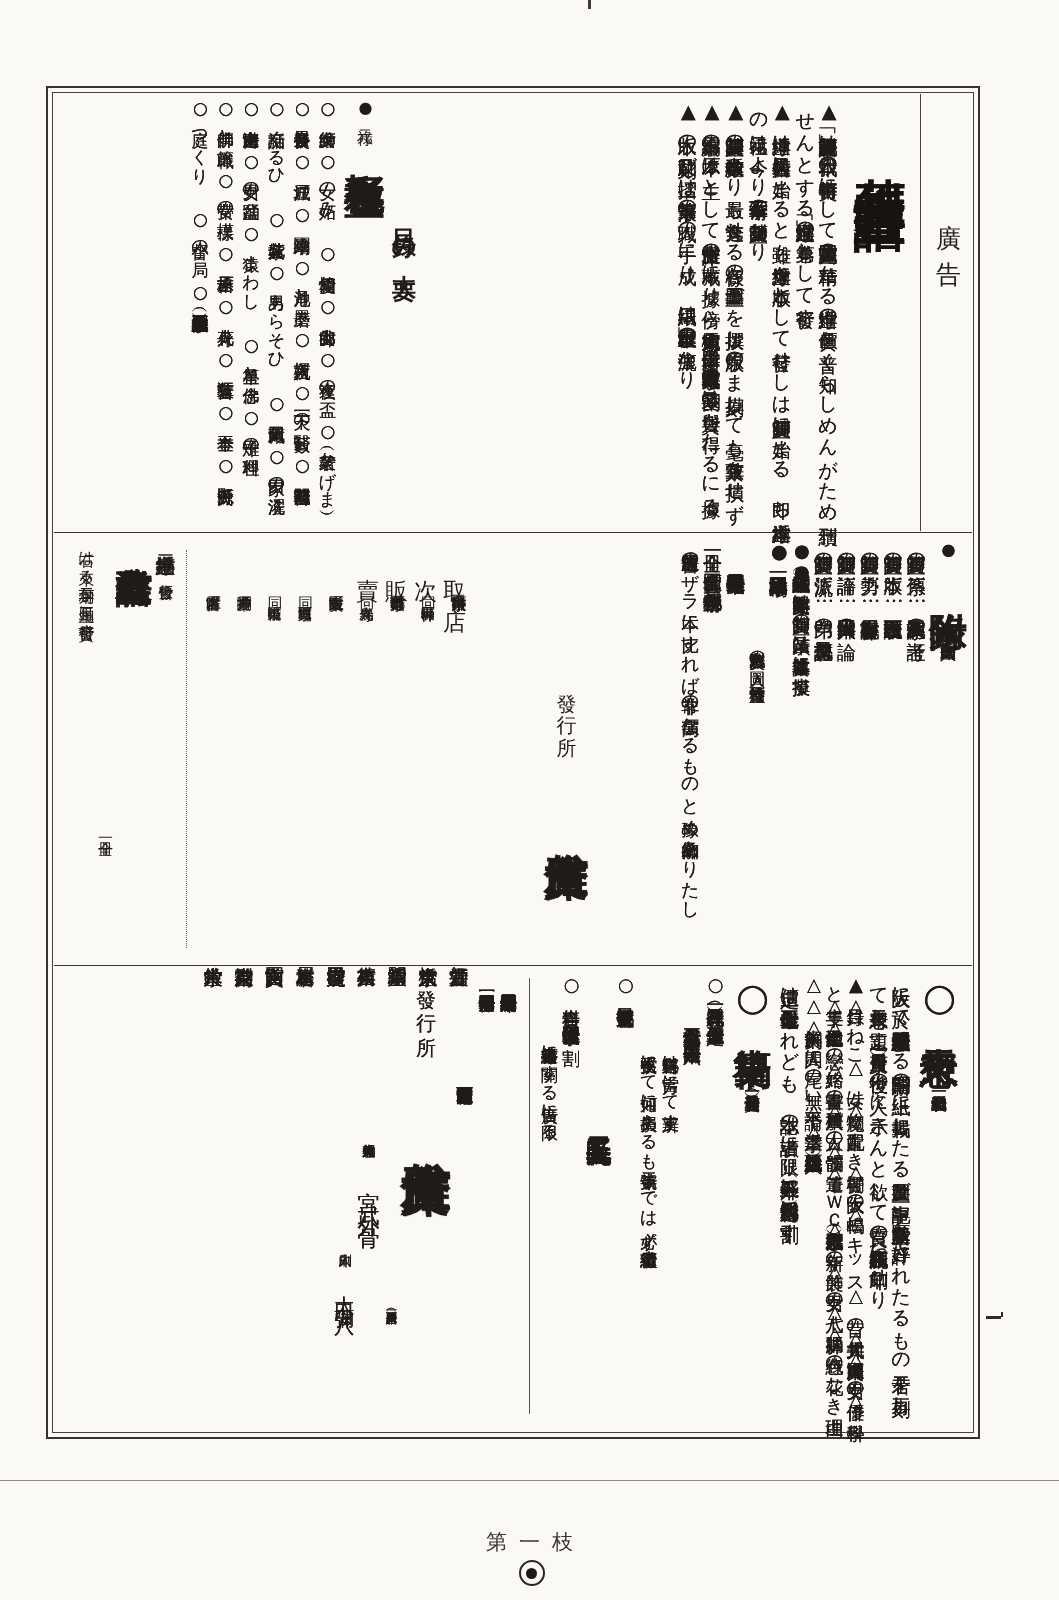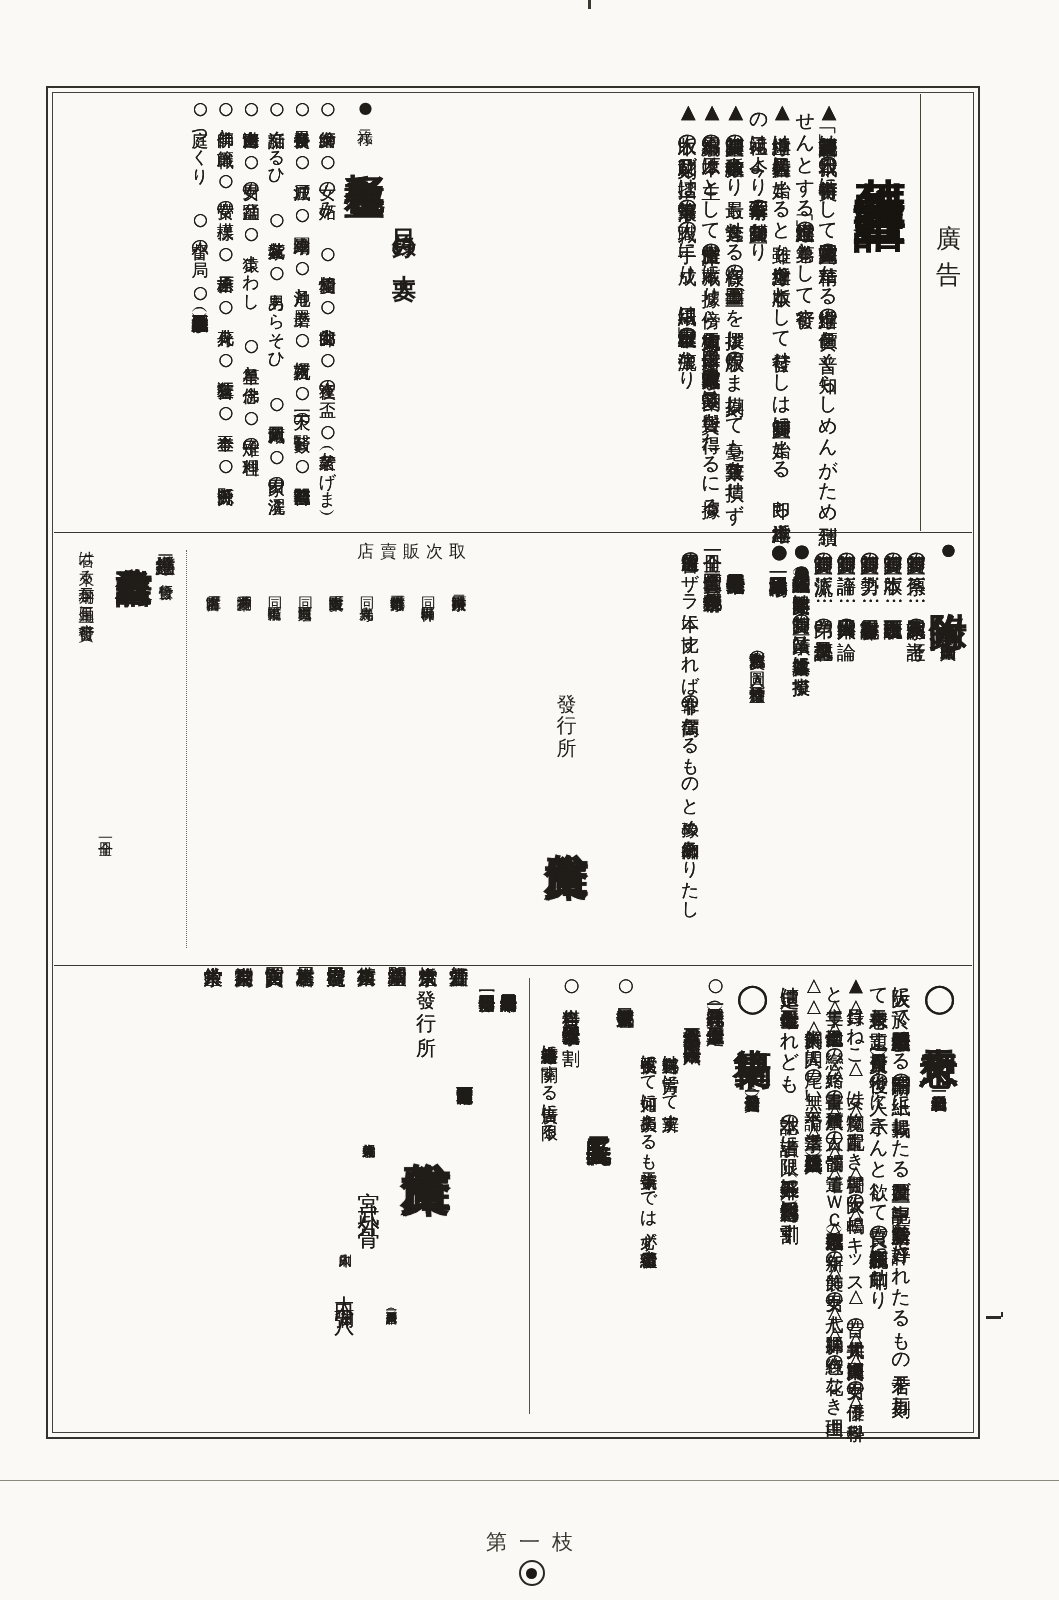--- a/index.html
+++ b/index.html
@@ -47,22 +47,22 @@
   .fu-head .big{font-size:38px;font-weight:700;line-height:1.05;display:inline-block;margin-top:2px;text-shadow:0 0 .6px currentColor;}
   .fu-head .sub{font-size:16px;display:inline-block;margin-top:8px;}
   .f11{font-size:11px;} .f15{font-size:15px;} .f16{font-size:16px;}
   .f17{font-size:17px;} .f18{font-size:18px;}
   .pt8{padding-top:8px;} .pt20{padding-top:20px;} .pt40{padding-top:40px;} .pt60{padding-top:60px;}
   .pt70{padding-top:70px;} .pt100{padding-top:100px;} .pt145{padding-top:145px;}
   .pt160{padding-top:160px;} .pt270{padding-top:270px;} .pt290{padding-top:290px;} .pt330{padding-top:330px;}
   .pubmid{position:absolute;left:446px;top:458px;width:96px;height:404px;text-align:center;}
   .pub-label{font-size:20px;letter-spacing:1.1em;display:inline-block;}
   .pub-name{font-size:44px;font-weight:700;line-height:1.06;display:inline-block;margin-top:56px;text-shadow:0 0 .7px currentColor;}
-  .agents-head{position:absolute;left:296px;top:452px;width:128px;
-    font-size:17px;unicode-bidi:bidi-override;direction:rtl;letter-spacing:6px;}
+  .agents-head{position:absolute;left:296px;top:488px;width:128px;
+    font-size:23px;unicode-bidi:bidi-override;direction:rtl;letter-spacing:6px;}
   .agents{position:absolute;left:150px;top:496px;width:276px;height:368px;
     display:flex;flex-direction:row-reverse;}
   .agent{flex:1;display:flex;flex-direction:column;justify-content:space-between;align-items:center;}
   .ag-addr{font-size:15px;line-height:1.1;}
   .ag-sub{display:inline-block;margin-top:12px;font-size:14px;}
   .ag-name{font-size:19px;line-height:1.05;text-shadow:0 0 .4px currentColor;}
   .dot-rule{position:absolute;left:138px;top:462px;height:398px;border-left:1px dotted #6b675d;}
   .nextvol{position:absolute;left:12px;top:452px;width:118px;height:418px;font-size:16px;line-height:1.2;}
   .nv-series{font-size:20px;display:inline-block;}
   .nv-notice{font-size:15px;display:inline-block;margin-top:14px;}

